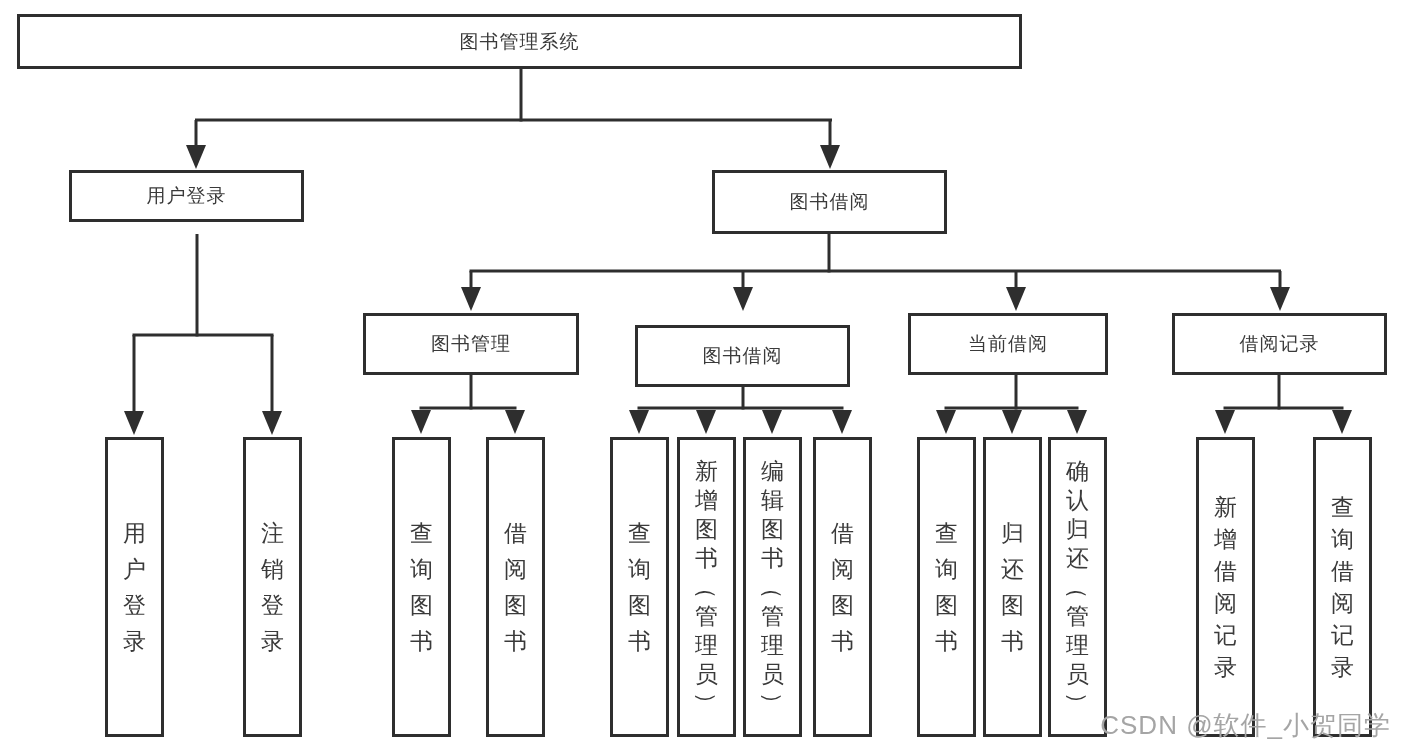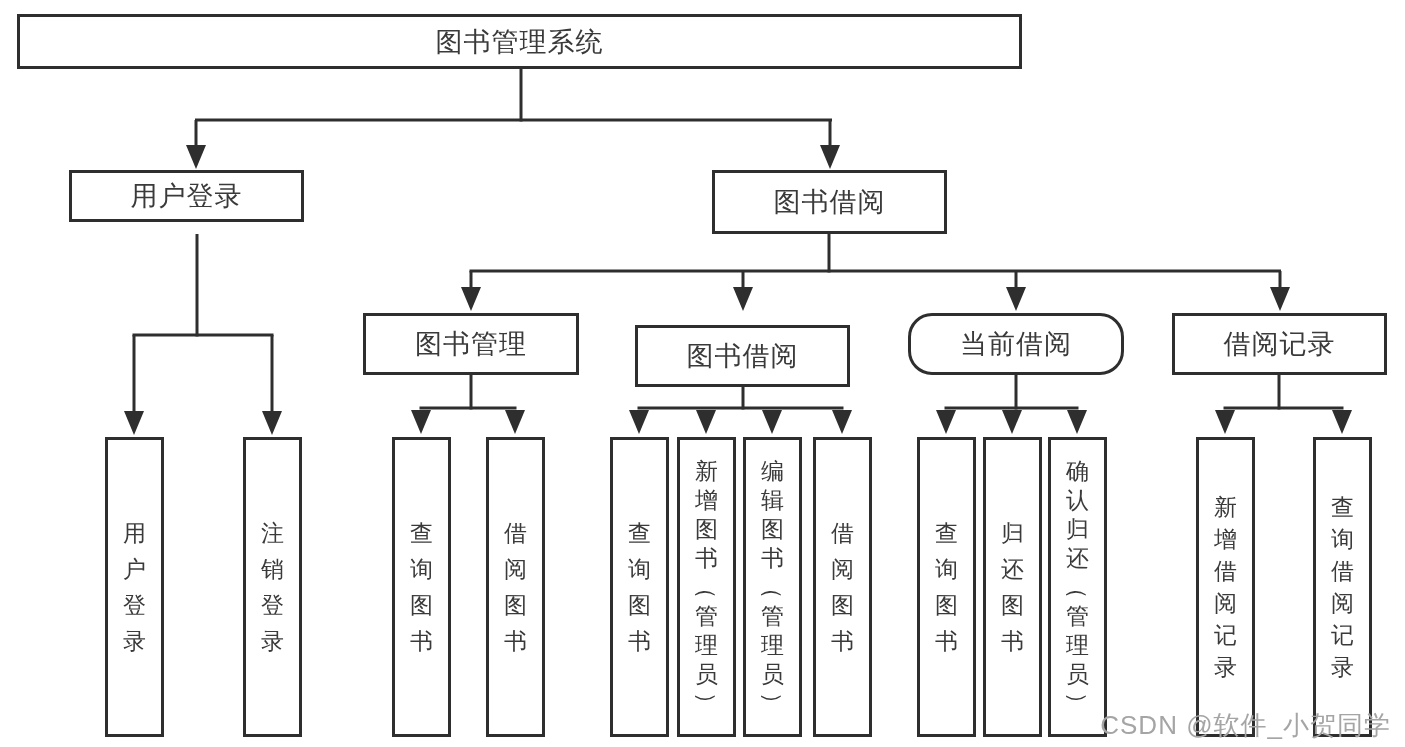--- a/index.html
+++ b/index.html
@@ -29,29 +29,29 @@
 
   .box {
     position: absolute;
     background: var(--box_bg);
     border: 3px solid var(--line);
     color: var(--text);
     display: flex;
     align-items: center;
     justify-content: center;
   }
-  .hbox { font-size: 27px; letter-spacing: 1px; }
+  .hbox { font-size: 19px; letter-spacing: 1px; }
 
   
   #n-root    { left: 17px;  top: 14px;  width: 1005px; height: 55px; }
   #n-login   { left: 69px;  top: 170px; width: 235px;  height: 52px; }
   #n-mgmt    { left: 712px; top: 170px; width: 235px;  height: 64px; }
   #n-rec     { left: 363px; top: 313px; width: 216px;  height: 62px; }
   #n-borrow  { left: 635px; top: 325px; width: 215px;  height: 62px; }
-  #n-current { left: 908px; top: 313px; width: 216px;  height: 62px; border-radius: 24px; }
+  #n-current { left: 908px; top: 313px; width: 200px;  height: 62px; }
   #n-records { left: 1172px;top: 313px; width: 215px;  height: 62px; }
 
   
   .vbox { top: 437px; width: 59px; height: 300px; font-size: 23px; }
   #n-user-login { left: 105px; }
   #n-logout     { left: 243px; }
   #n-rec-query  { left: 392px; }
   #n-rec-borrow { left: 486px; }
   #n-b-query    { left: 610px; }
   #n-b-add      { left: 677px; }

